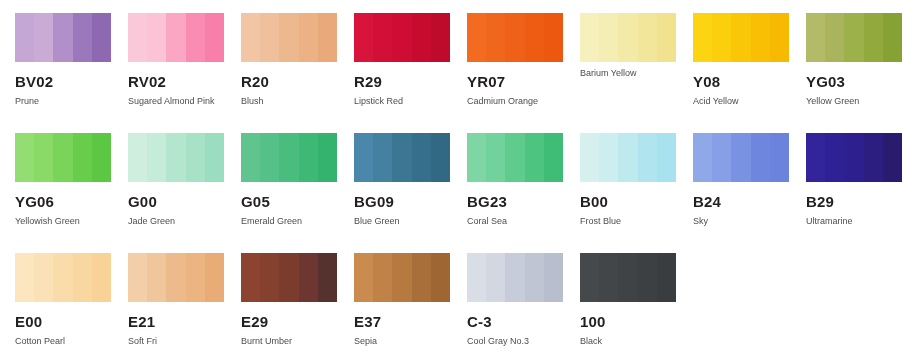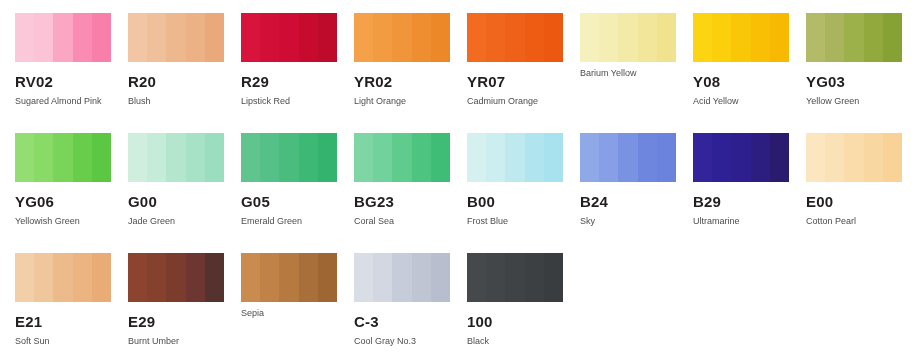--- a/index.html
+++ b/index.html
@@ -59,20 +59,31 @@
     line-height: 11px;
     white-space: nowrap;
   }
 </style>
 </head>
 <body>
 
 <div id="swatch-grid">
     <div class="swatch-card">
       <div class="swatch-chip">
+        <div class="swatch-band" style="background-color: rgb(197, 166, 212);"></div>
+        <div class="swatch-band" style="background-color: rgb(201, 171, 214);"></div>
+        <div class="swatch-band" style="background-color: rgb(178, 143, 201);"></div>
+        <div class="swatch-band" style="background-color: rgb(155, 119, 187);"></div>
+        <div class="swatch-band" style="background-color: rgb(143, 104, 178);"></div>
+      </div>
+      <div class="swatch-code">BV02</div>
+      <div class="swatch-name">Prune</div>
+    </div>
+    <div class="swatch-card">
+      <div class="swatch-chip">
         <div class="swatch-band" style="background-color: rgb(251, 200, 217);"></div>
         <div class="swatch-band" style="background-color: rgb(252, 194, 214);"></div>
         <div class="swatch-band" style="background-color: rgb(251, 166, 195);"></div>
         <div class="swatch-band" style="background-color: rgb(250, 140, 179);"></div>
         <div class="swatch-band" style="background-color: rgb(249, 127, 171);"></div>
       </div>
       <div class="swatch-code">RV02</div>
       <div class="swatch-name">Sugared Almond Pink</div>
     </div>
     <div class="swatch-card">
@@ -92,31 +103,20 @@
         <div class="swatch-band" style="background-color: rgb(210, 15, 55);"></div>
         <div class="swatch-band" style="background-color: rgb(207, 13, 52);"></div>
         <div class="swatch-band" style="background-color: rgb(198, 11, 47);"></div>
         <div class="swatch-band" style="background-color: rgb(190, 10, 43);"></div>
       </div>
       <div class="swatch-code">R29</div>
       <div class="swatch-name">Lipstick Red</div>
     </div>
     <div class="swatch-card">
       <div class="swatch-chip">
-        <div class="swatch-band" style="background-color: rgb(244, 161, 74);"></div>
-        <div class="swatch-band" style="background-color: rgb(242, 155, 65);"></div>
-        <div class="swatch-band" style="background-color: rgb(240, 149, 58);"></div>
-        <div class="swatch-band" style="background-color: rgb(238, 142, 49);"></div>
-        <div class="swatch-band" style="background-color: rgb(236, 136, 40);"></div>
-      </div>
-      <div class="swatch-code">YR02</div>
-      <div class="swatch-name">Light Orange</div>
-    </div>
-    <div class="swatch-card">
-      <div class="swatch-chip">
         <div class="swatch-band" style="background-color: rgb(242, 107, 33);"></div>
         <div class="swatch-band" style="background-color: rgb(240, 102, 28);"></div>
         <div class="swatch-band" style="background-color: rgb(239, 96, 24);"></div>
         <div class="swatch-band" style="background-color: rgb(238, 92, 20);"></div>
         <div class="swatch-band" style="background-color: rgb(236, 88, 16);"></div>
       </div>
       <div class="swatch-code">YR07</div>
       <div class="swatch-name">Cadmium Orange</div>
     </div>
     <div class="swatch-card">
@@ -179,20 +179,31 @@
         <div class="swatch-band" style="background-color: rgb(85, 192, 135);"></div>
         <div class="swatch-band" style="background-color: rgb(73, 188, 126);"></div>
         <div class="swatch-band" style="background-color: rgb(61, 184, 117);"></div>
         <div class="swatch-band" style="background-color: rgb(51, 179, 109);"></div>
       </div>
       <div class="swatch-code">G05</div>
       <div class="swatch-name">Emerald Green</div>
     </div>
     <div class="swatch-card">
       <div class="swatch-chip">
+        <div class="swatch-band" style="background-color: rgb(75, 135, 171);"></div>
+        <div class="swatch-band" style="background-color: rgb(68, 128, 159);"></div>
+        <div class="swatch-band" style="background-color: rgb(59, 119, 147);"></div>
+        <div class="swatch-band" style="background-color: rgb(54, 111, 139);"></div>
+        <div class="swatch-band" style="background-color: rgb(49, 104, 132);"></div>
+      </div>
+      <div class="swatch-code">BG09</div>
+      <div class="swatch-name">Blue Green</div>
+    </div>
+    <div class="swatch-card">
+      <div class="swatch-chip">
         <div class="swatch-band" style="background-color: rgb(126, 214, 165);"></div>
         <div class="swatch-band" style="background-color: rgb(114, 210, 156);"></div>
         <div class="swatch-band" style="background-color: rgb(95, 203, 141);"></div>
         <div class="swatch-band" style="background-color: rgb(78, 196, 129);"></div>
         <div class="swatch-band" style="background-color: rgb(63, 189, 118);"></div>
       </div>
       <div class="swatch-code">BG23</div>
       <div class="swatch-name">Coral Sea</div>
     </div>
     <div class="swatch-card">
@@ -241,41 +252,42 @@
     </div>
     <div class="swatch-card">
       <div class="swatch-chip">
         <div class="swatch-band" style="background-color: rgb(242, 207, 168);"></div>
         <div class="swatch-band" style="background-color: rgb(240, 199, 156);"></div>
         <div class="swatch-band" style="background-color: rgb(237, 187, 139);"></div>
         <div class="swatch-band" style="background-color: rgb(235, 180, 129);"></div>
         <div class="swatch-band" style="background-color: rgb(233, 172, 119);"></div>
       </div>
       <div class="swatch-code">E21</div>
-      <div class="swatch-name">Soft Sun</div>
+      <div class="swatch-name">Soft Fri</div>
     </div>
     <div class="swatch-card">
       <div class="swatch-chip">
         <div class="swatch-band" style="background-color: rgb(140, 68, 48);"></div>
         <div class="swatch-band" style="background-color: rgb(133, 64, 46);"></div>
         <div class="swatch-band" style="background-color: rgb(123, 60, 45);"></div>
         <div class="swatch-band" style="background-color: rgb(109, 54, 48);"></div>
         <div class="swatch-band" style="background-color: rgb(86, 50, 46);"></div>
       </div>
       <div class="swatch-code">E29</div>
       <div class="swatch-name">Burnt Umber</div>
     </div>
     <div class="swatch-card">
       <div class="swatch-chip">
         <div class="swatch-band" style="background-color: rgb(201, 139, 78);"></div>
         <div class="swatch-band" style="background-color: rgb(192, 130, 71);"></div>
         <div class="swatch-band" style="background-color: rgb(182, 122, 65);"></div>
         <div class="swatch-band" style="background-color: rgb(169, 111, 58);"></div>
         <div class="swatch-band" style="background-color: rgb(157, 102, 51);"></div>
       </div>
+      <div class="swatch-code">E37</div>
       <div class="swatch-name">Sepia</div>
     </div>
     <div class="swatch-card">
       <div class="swatch-chip">
         <div class="swatch-band" style="background-color: rgb(216, 221, 230);"></div>
         <div class="swatch-band" style="background-color: rgb(210, 215, 225);"></div>
         <div class="swatch-band" style="background-color: rgb(198, 204, 217);"></div>
         <div class="swatch-band" style="background-color: rgb(191, 197, 211);"></div>
         <div class="swatch-band" style="background-color: rgb(184, 190, 205);"></div>
       </div>

